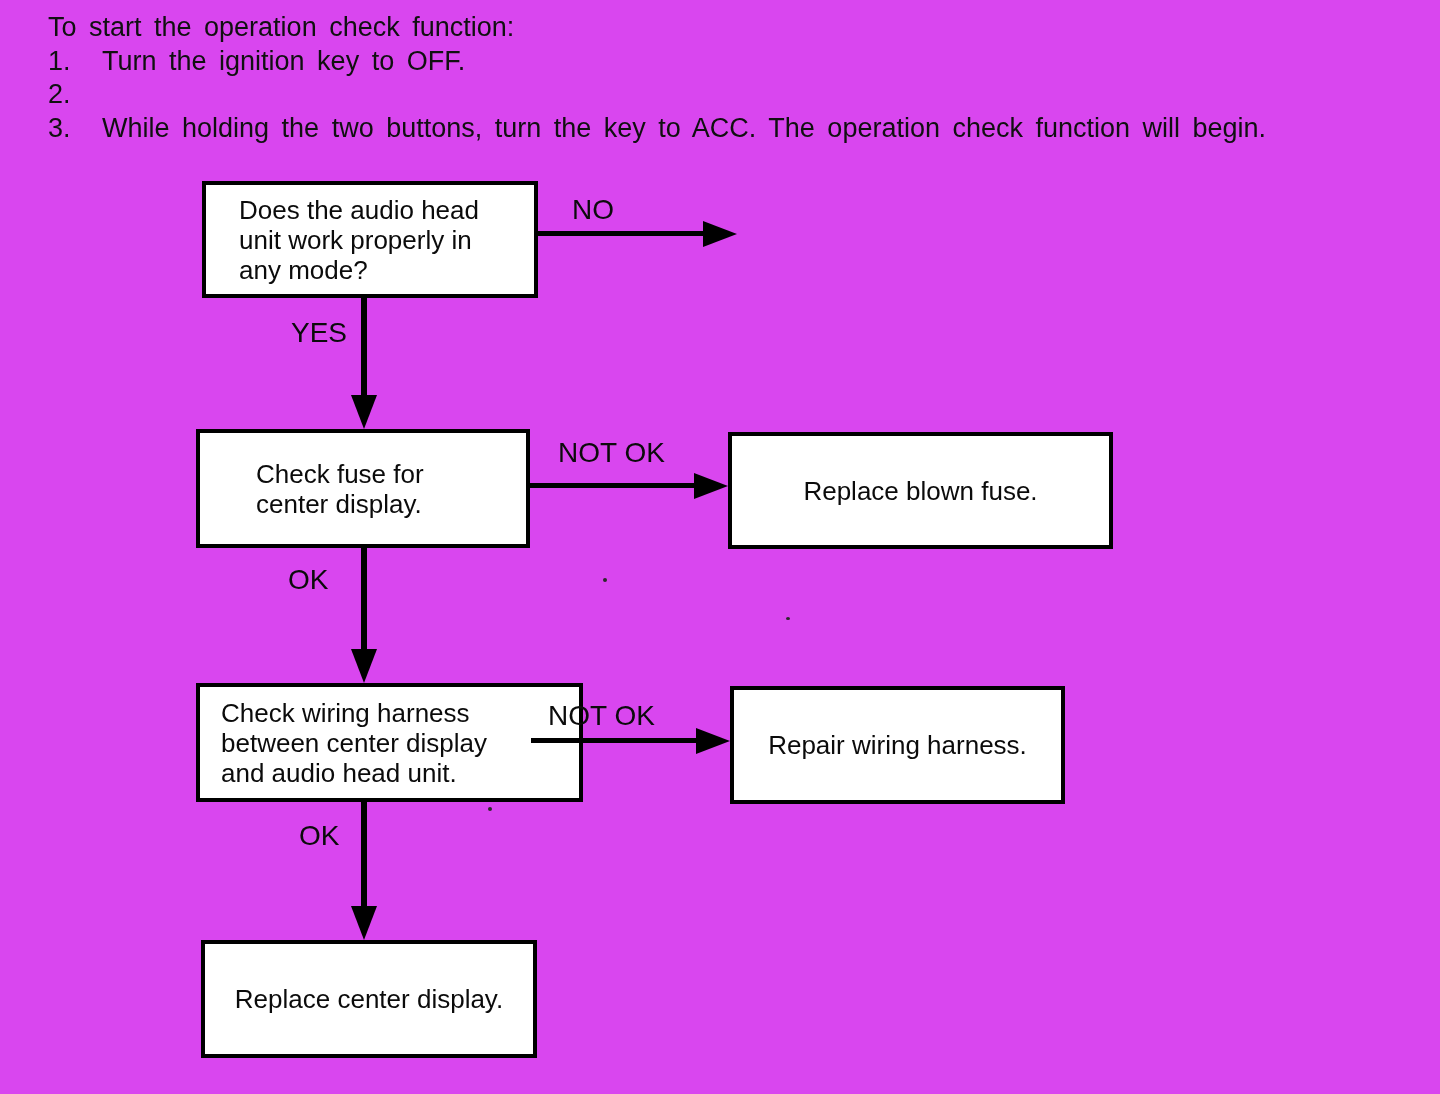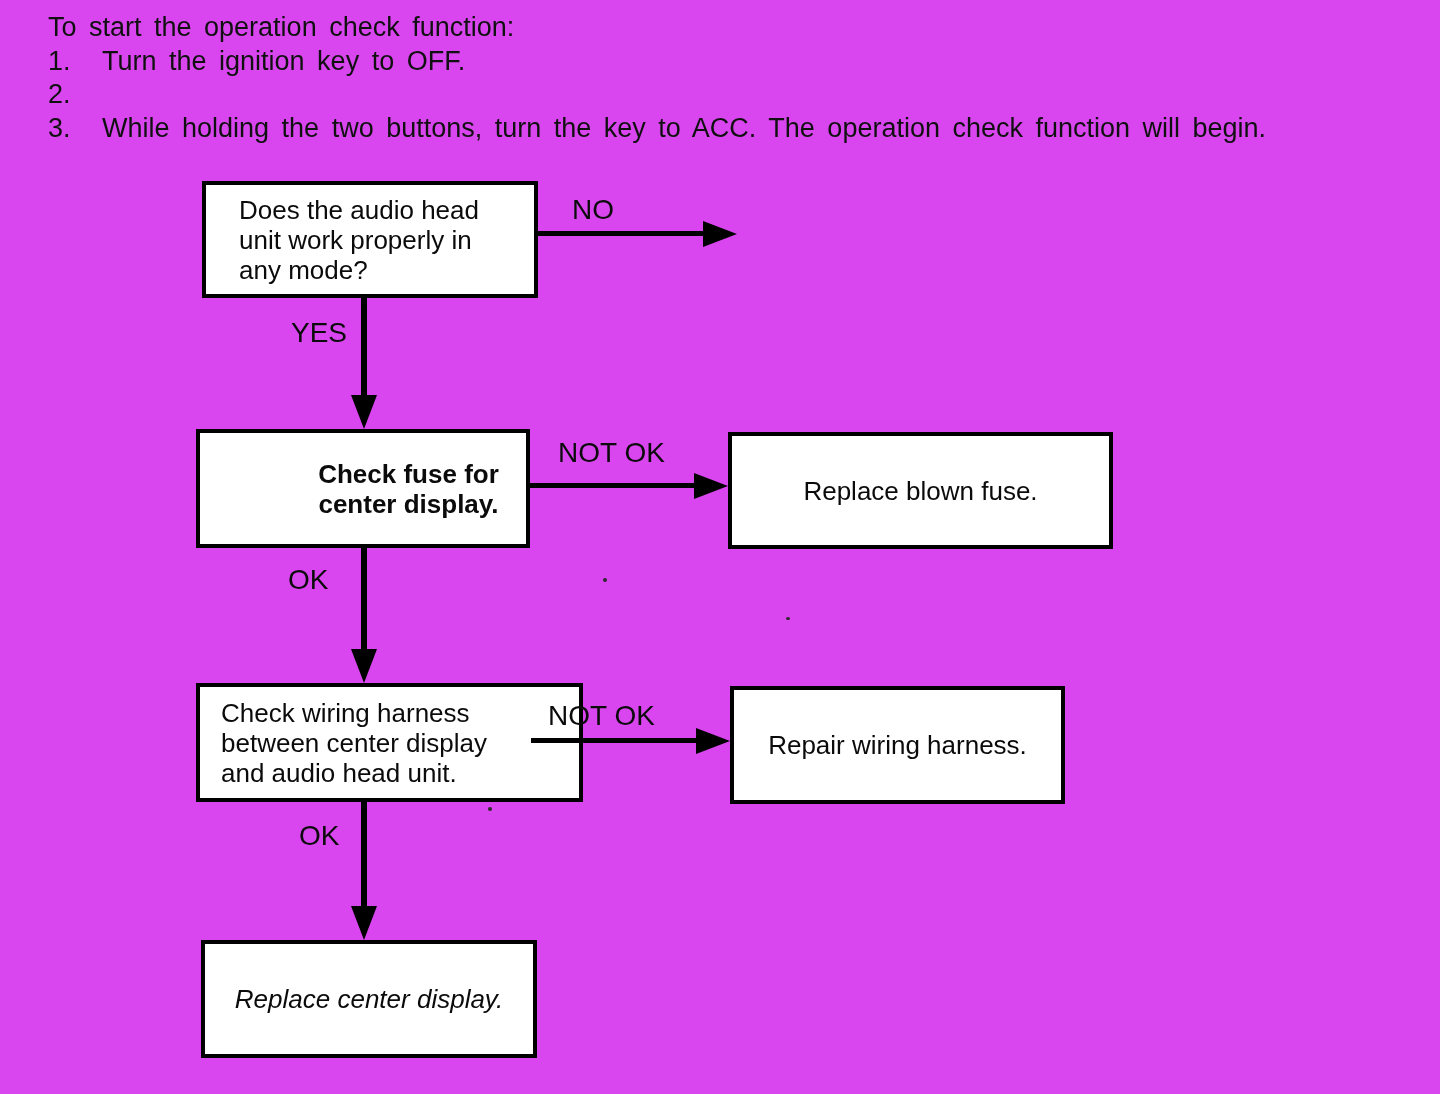--- a/index.html
+++ b/index.html
@@ -49,33 +49,33 @@
   .fc-box .txt { width: 100%; }
 
   #box-q-audio        { left: 202px; top: 181px; width: 336px; height: 117px; }
   #box-q-audio .txt   { padding-left: 33px; text-align: left; }
 
   #box-see-audio      { left: 737px; top: 181px; width: 330px; height: 117px;
                         font-weight: bold; font-size: 24px; line-height: 35px; }
   #box-see-audio .txt { text-align: center; }
 
   #box-check-fuse     { left: 196px; top: 429px; width: 334px; height: 119px; }
-  #box-check-fuse .txt{ padding-left: 91px; text-align: center; font-weight: bold; }
+  #box-check-fuse .txt{ padding-left: 56px; text-align: left; }
 
   #box-replace-fuse   { left: 728px; top: 432px; width: 385px; height: 117px; }
   #box-replace-fuse .txt { text-align: center; }
 
   #box-check-harness  { left: 196px; top: 683px; width: 387px; height: 119px; }
   #box-check-harness .txt { padding-left: 21px; text-align: left; }
 
   #box-repair-harness { left: 730px; top: 686px; width: 335px; height: 118px; }
   #box-repair-harness .txt { text-align: center; }
 
   #box-replace-display{ left: 201px; top: 940px; width: 336px; height: 118px; }
-  #box-replace-display .txt { text-align: center; font-style: italic; }
+  #box-replace-display .txt { text-align: center; }
 
   
   .hline, .vline { position: absolute; background: #000; }
   .ah-right {
     position: absolute; width: 0; height: 0;
     border-top: 13px solid transparent;
     border-bottom: 13px solid transparent;
     border-left: 34px solid #000;
   }
   .ah-down {

